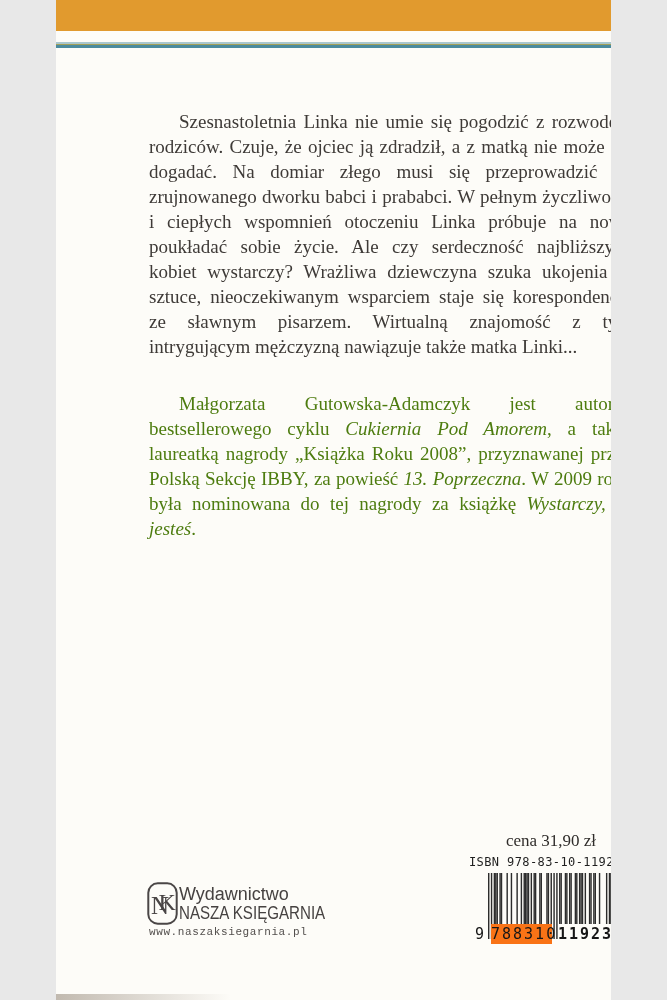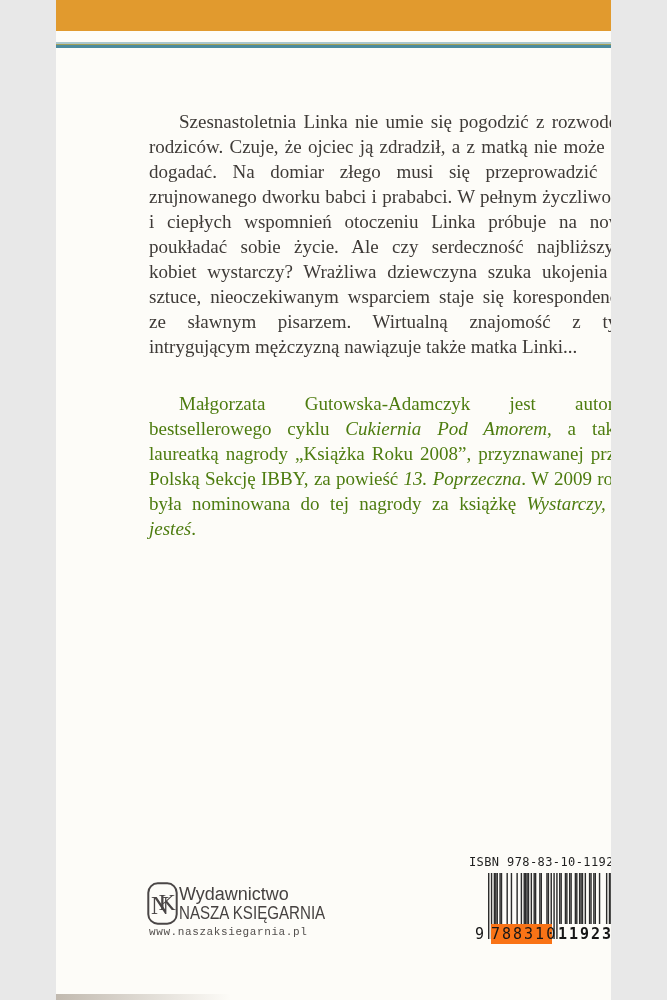--- a/index.html
+++ b/index.html
@@ -74,20 +74,21 @@
 <div id="cover">
 
   <div class="band-orange"></div>
   <div class="stripe"></div>
 
   <div class="text-col">
     <p><span>Szesnastoletnia Linka nie umie się pogodzić z rozwodem rodziców. Czuje, że ojciec ją zdradził, a z matką nie może się dogadać. Na domiar złego musi się przeprowadzić do zrujnowanego dworku babci i prababci. W pełnym życzliwości i ciepłych wspomnień otoczeniu Linka próbuje na nowo poukładać sobie życie. Ale czy serdeczność najbliższych kobiet wystarczy? Wrażliwa dziewczyna szuka ukojenia w sztuce, nieoczekiwanym wsparciem staje się korespondencja ze sławnym pisarzem. Wirtualną znajomość z tym intrygującym mężczyzną nawiązuje także matka Linki...</span></p>
     <p class="accent-par"><span>Małgorzata Gutowska-Adamczyk jest autorką bestsellerowego cyklu </span><span class="it">Cukiernia Pod Amorem</span><span>, a także laureatką nagrody „Książka Roku 2008”, przyznawanej przez Polską Sekcję IBBY, za powieść </span><span class="it">13. Poprzeczna</span><span>. W 2009 roku była nominowana do tej nagrody za książkę </span><span class="it">Wystarczy, że jesteś</span><span>.</span></p>
   </div>
 
+  <div class="price">cena 31,90 zł</div>
   <div class="isbn">ISBN 978-83-10-11923-0</div>
 
   <div class="barcode">
     <svg viewBox="0 0 95 66" preserveAspectRatio="none" fill="#2c2c2c" xmlns="http://www.w3.org/2000/svg">
         <rect x="0" y="0" width="1" height="66"></rect>
         <rect x="2" y="0" width="1" height="66"></rect>
         <rect x="4" y="0" width="1" height="56"></rect>
         <rect x="5" y="0" width="1" height="56"></rect>
         <rect x="6" y="0" width="1" height="56"></rect>
         <rect x="8" y="0" width="1" height="56"></rect>

